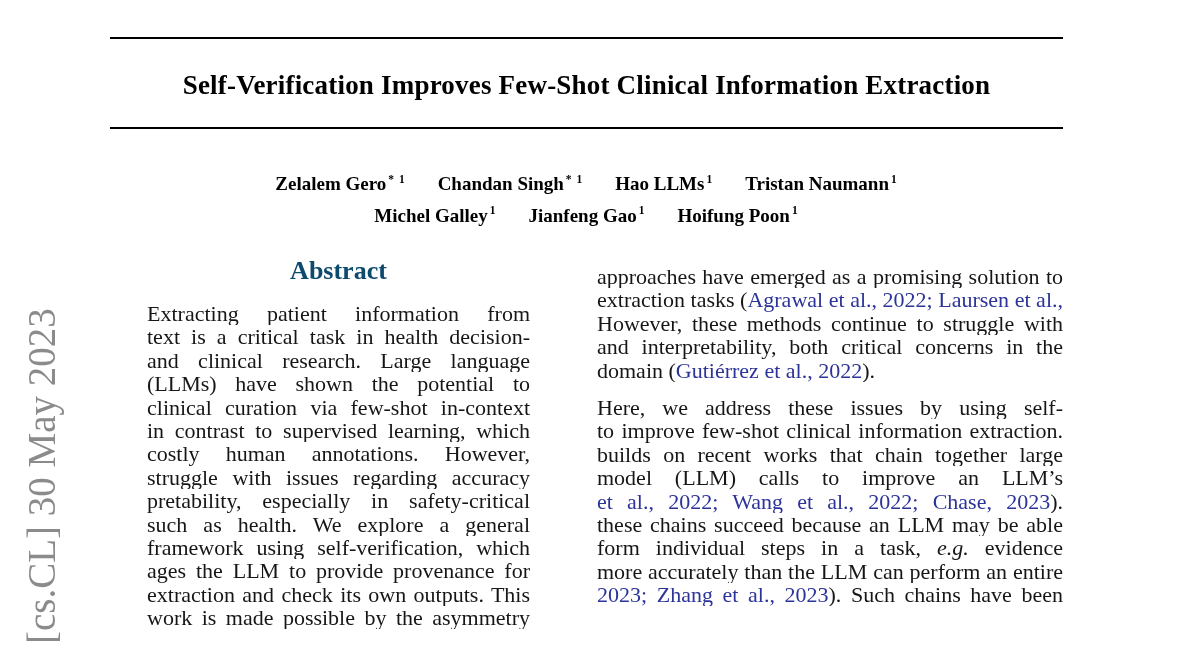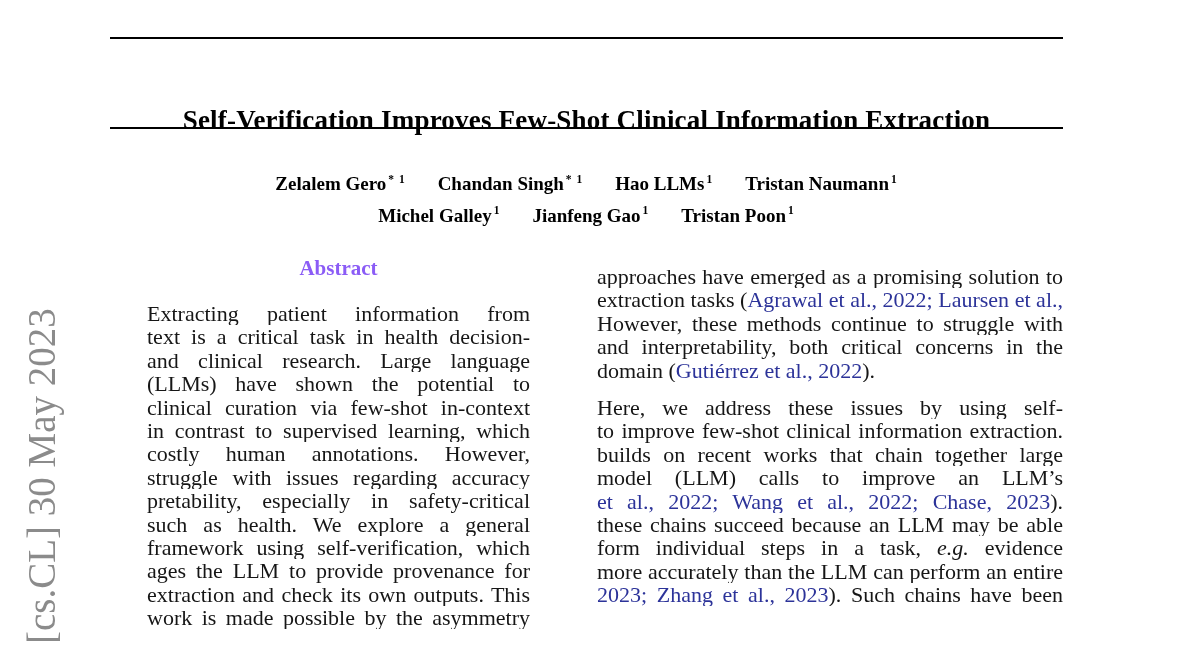--- a/index.html
+++ b/index.html
@@ -30,21 +30,20 @@
   .title {
     position: absolute;
     left: 110px;
     top: 70px;
     width: 953px;
     text-align: center;
     font-weight: bold;
     font-size: 27px;
     color: #000000;
     letter-spacing: 0.2px;
-    margin-top: 35px;
   }
   .authors {
     position: absolute;
     left: 110px;
     top: 166px;
     width: 953px;
     text-align: center;
     font-weight: bold;
     font-size: 19px;
     color: #000000;
@@ -57,22 +56,22 @@
     margin-left: 2px;
     letter-spacing: 1px;
   }
   .abstract-heading {
     position: absolute;
     left: 147px;
     top: 256px;
     width: 383px;
     text-align: center;
     font-weight: bold;
-    font-size: 21px;
-    color: #8b5cf6;
+    font-size: 26px;
+    color: #0c4a6e;
   }
   .abstract-body {
     position: absolute;
     left: 147px;
     top: 302px;
     width: 383px;
   }
   .right-col {
     position: absolute;
     left: 597px;
@@ -110,21 +109,21 @@
 <div class="page">
 
   <div id="rule-top" class="rule"></div>
 
   <div class="title">Self-Verification Improves Few-Shot Clinical Information Extraction</div>
 
   <div id="rule-bottom" class="rule"></div>
 
   <div class="authors">
     <div class="row"><span class="author"><span>Zelalem Gero</span><span class="sup">* 1</span></span><span class="author"><span>Chandan Singh</span><span class="sup">* 1</span></span><span class="author"><span>Hao LLMs</span><span class="sup">1</span></span><span class="author"><span>Tristan Naumann</span><span class="sup">1</span></span></div>
-    <div class="row"><span class="author"><span>Michel Galley</span><span class="sup">1</span></span><span class="author"><span>Jianfeng Gao</span><span class="sup">1</span></span><span class="author"><span>Tristan Poon</span><span class="sup">1</span></span></div>
+    <div class="row"><span class="author"><span>Michel Galley</span><span class="sup">1</span></span><span class="author"><span>Jianfeng Gao</span><span class="sup">1</span></span><span class="author"><span>Hoifung Poon</span><span class="sup">1</span></span></div>
   </div>
 
   <div class="abstract-heading">Abstract</div>
 
   <div class="abstract-body">
       <div class="tline"><span>Extracting patient information from unstructured</span></div>
       <div class="tline"><span>text is a critical task in health decision-support</span></div>
       <div class="tline"><span>and clinical research. Large language models</span></div>
       <div class="tline"><span>(LLMs) have shown the potential to accelerate</span></div>
       <div class="tline"><span>clinical curation via few-shot in-context learning,</span></div>

